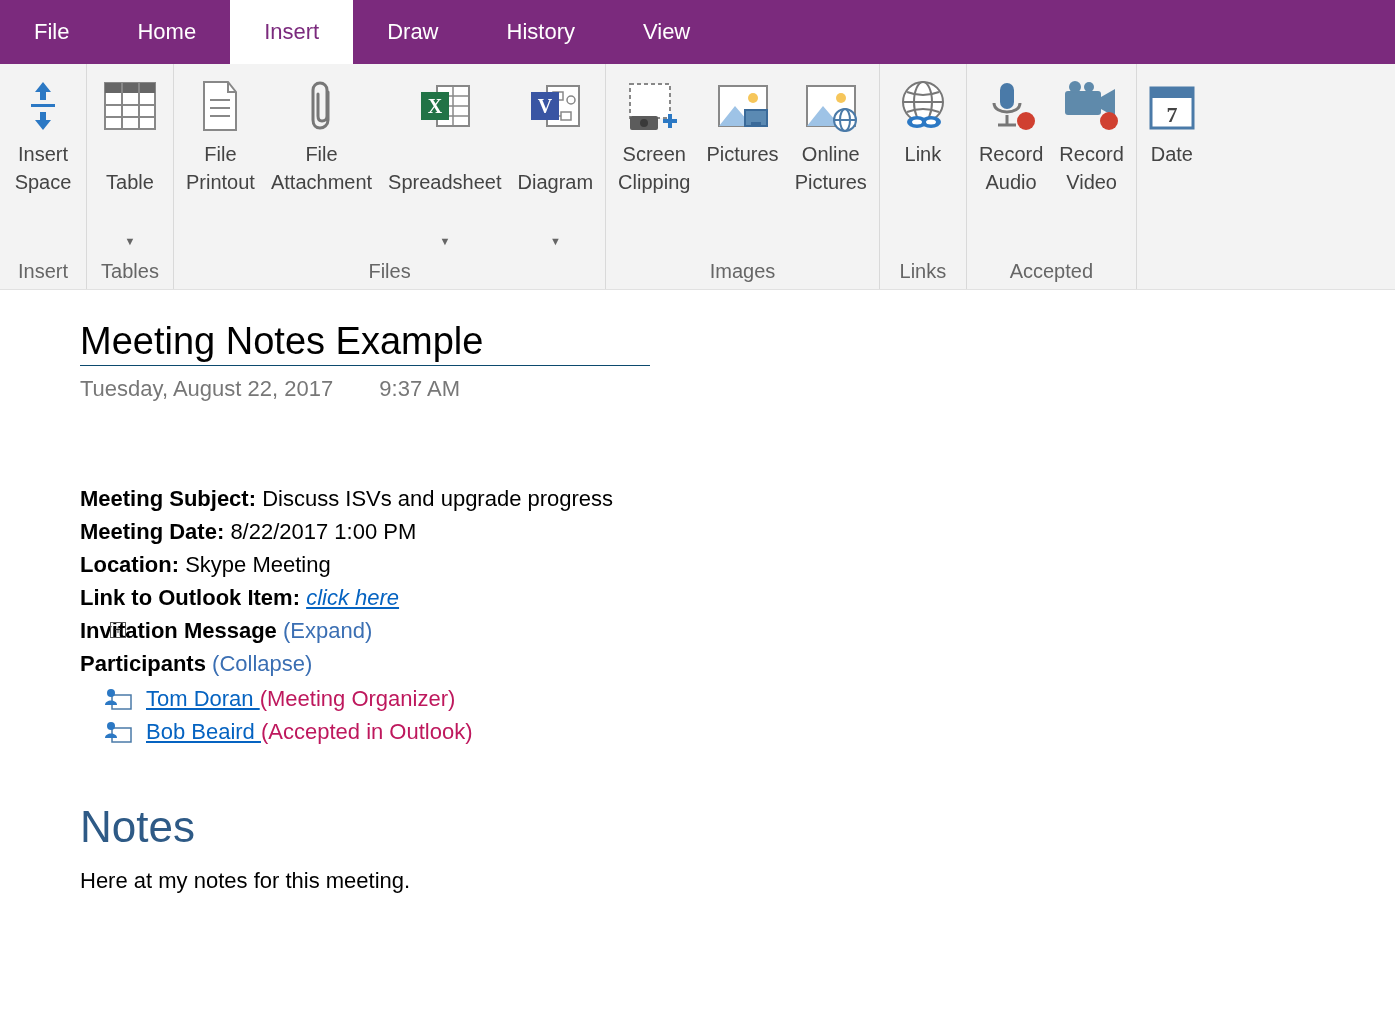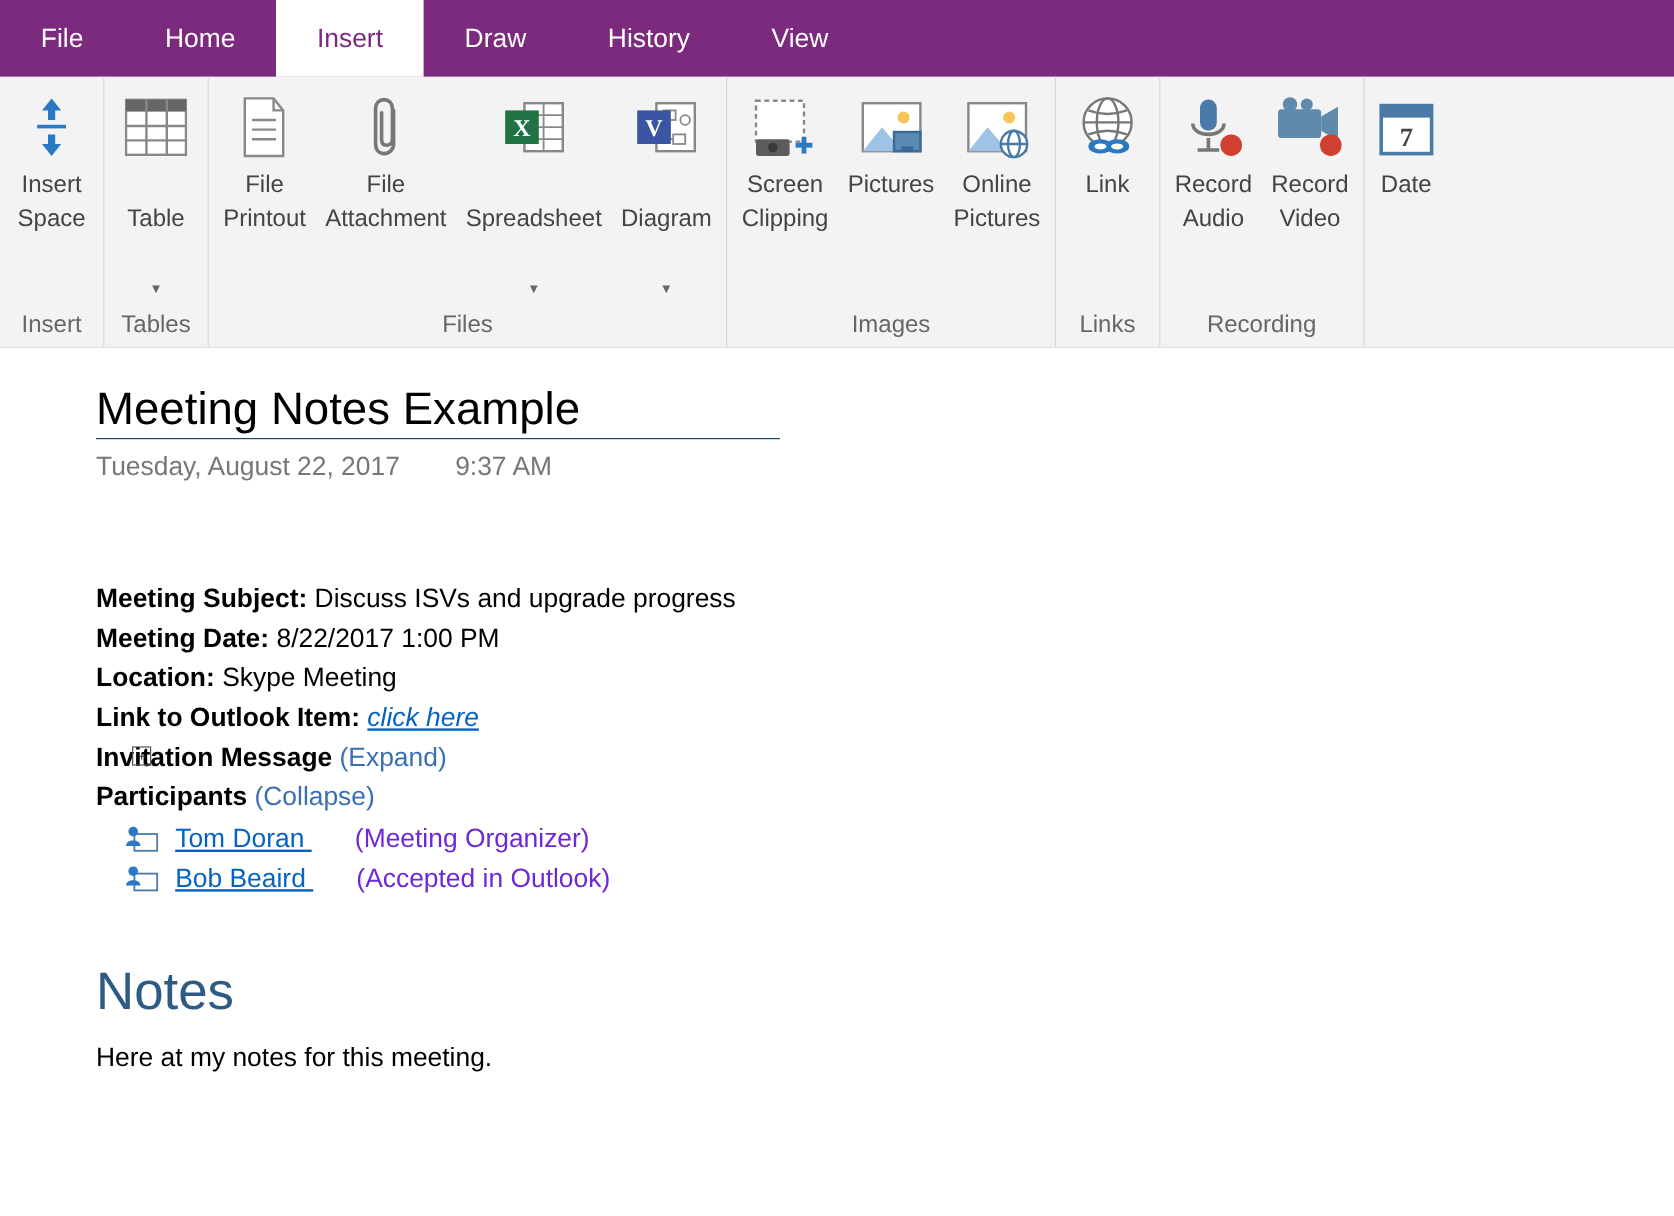--- a/index.html
+++ b/index.html
@@ -140,21 +140,21 @@
     align-items: center;
     gap: 14px;
     margin: 0;
   }
   .person-icon svg { display: block; }
   .participant-name {
     color: #0563c1;
     text-decoration: underline;
     cursor: pointer;
   }
-  .participant-note { color: #6d28d9; margin-left: 36px; }
+  .participant-note { color: #be185d; }
   .notes-heading {
     margin-top: 46px;
     font-size: 44px;
     color: #2e5a86;
     font-weight: 400;
   }
   .notes-body {
     font-size: 22px;
     color: #000;
     margin-top: 4px;
@@ -365,21 +365,21 @@
             <path d="M38 18 L52 10 L52 38 L38 30 Z" fill="#5f8aab"></path>
             <circle cx="12" cy="8" r="6" fill="#5f8aab"></circle>
             <circle cx="26" cy="8" r="5" fill="#5f8aab"></circle>
             <circle cx="46" cy="42" r="9" fill="#d04030"></circle>
           </svg>
         </div>
         <div class="label">Record
 Video</div>
       </div>
     </div>
-    <div class="group-label">Recording</div>
+    <div class="group-label">Accepted</div>
   </div>
 
   <div class="ribbon-group" style="border-right:none;">
     <div class="ribbon-buttons">
       <div class="ribbon-btn" style="min-width:60px;">
         <div class="icon-box">
           <svg width="46" height="48" viewBox="0 0 46 48">
             <rect x="2" y="6" width="42" height="40" fill="#fff" stroke="#4a7aa8" stroke-width="3"></rect>
             <rect x="2" y="6" width="42" height="10" fill="#4a7aa8"></rect>
             <text x="23" y="40" fill="#444" font-family="Segoe UI" font-size="22" font-weight="600" text-anchor="middle">7</text>

